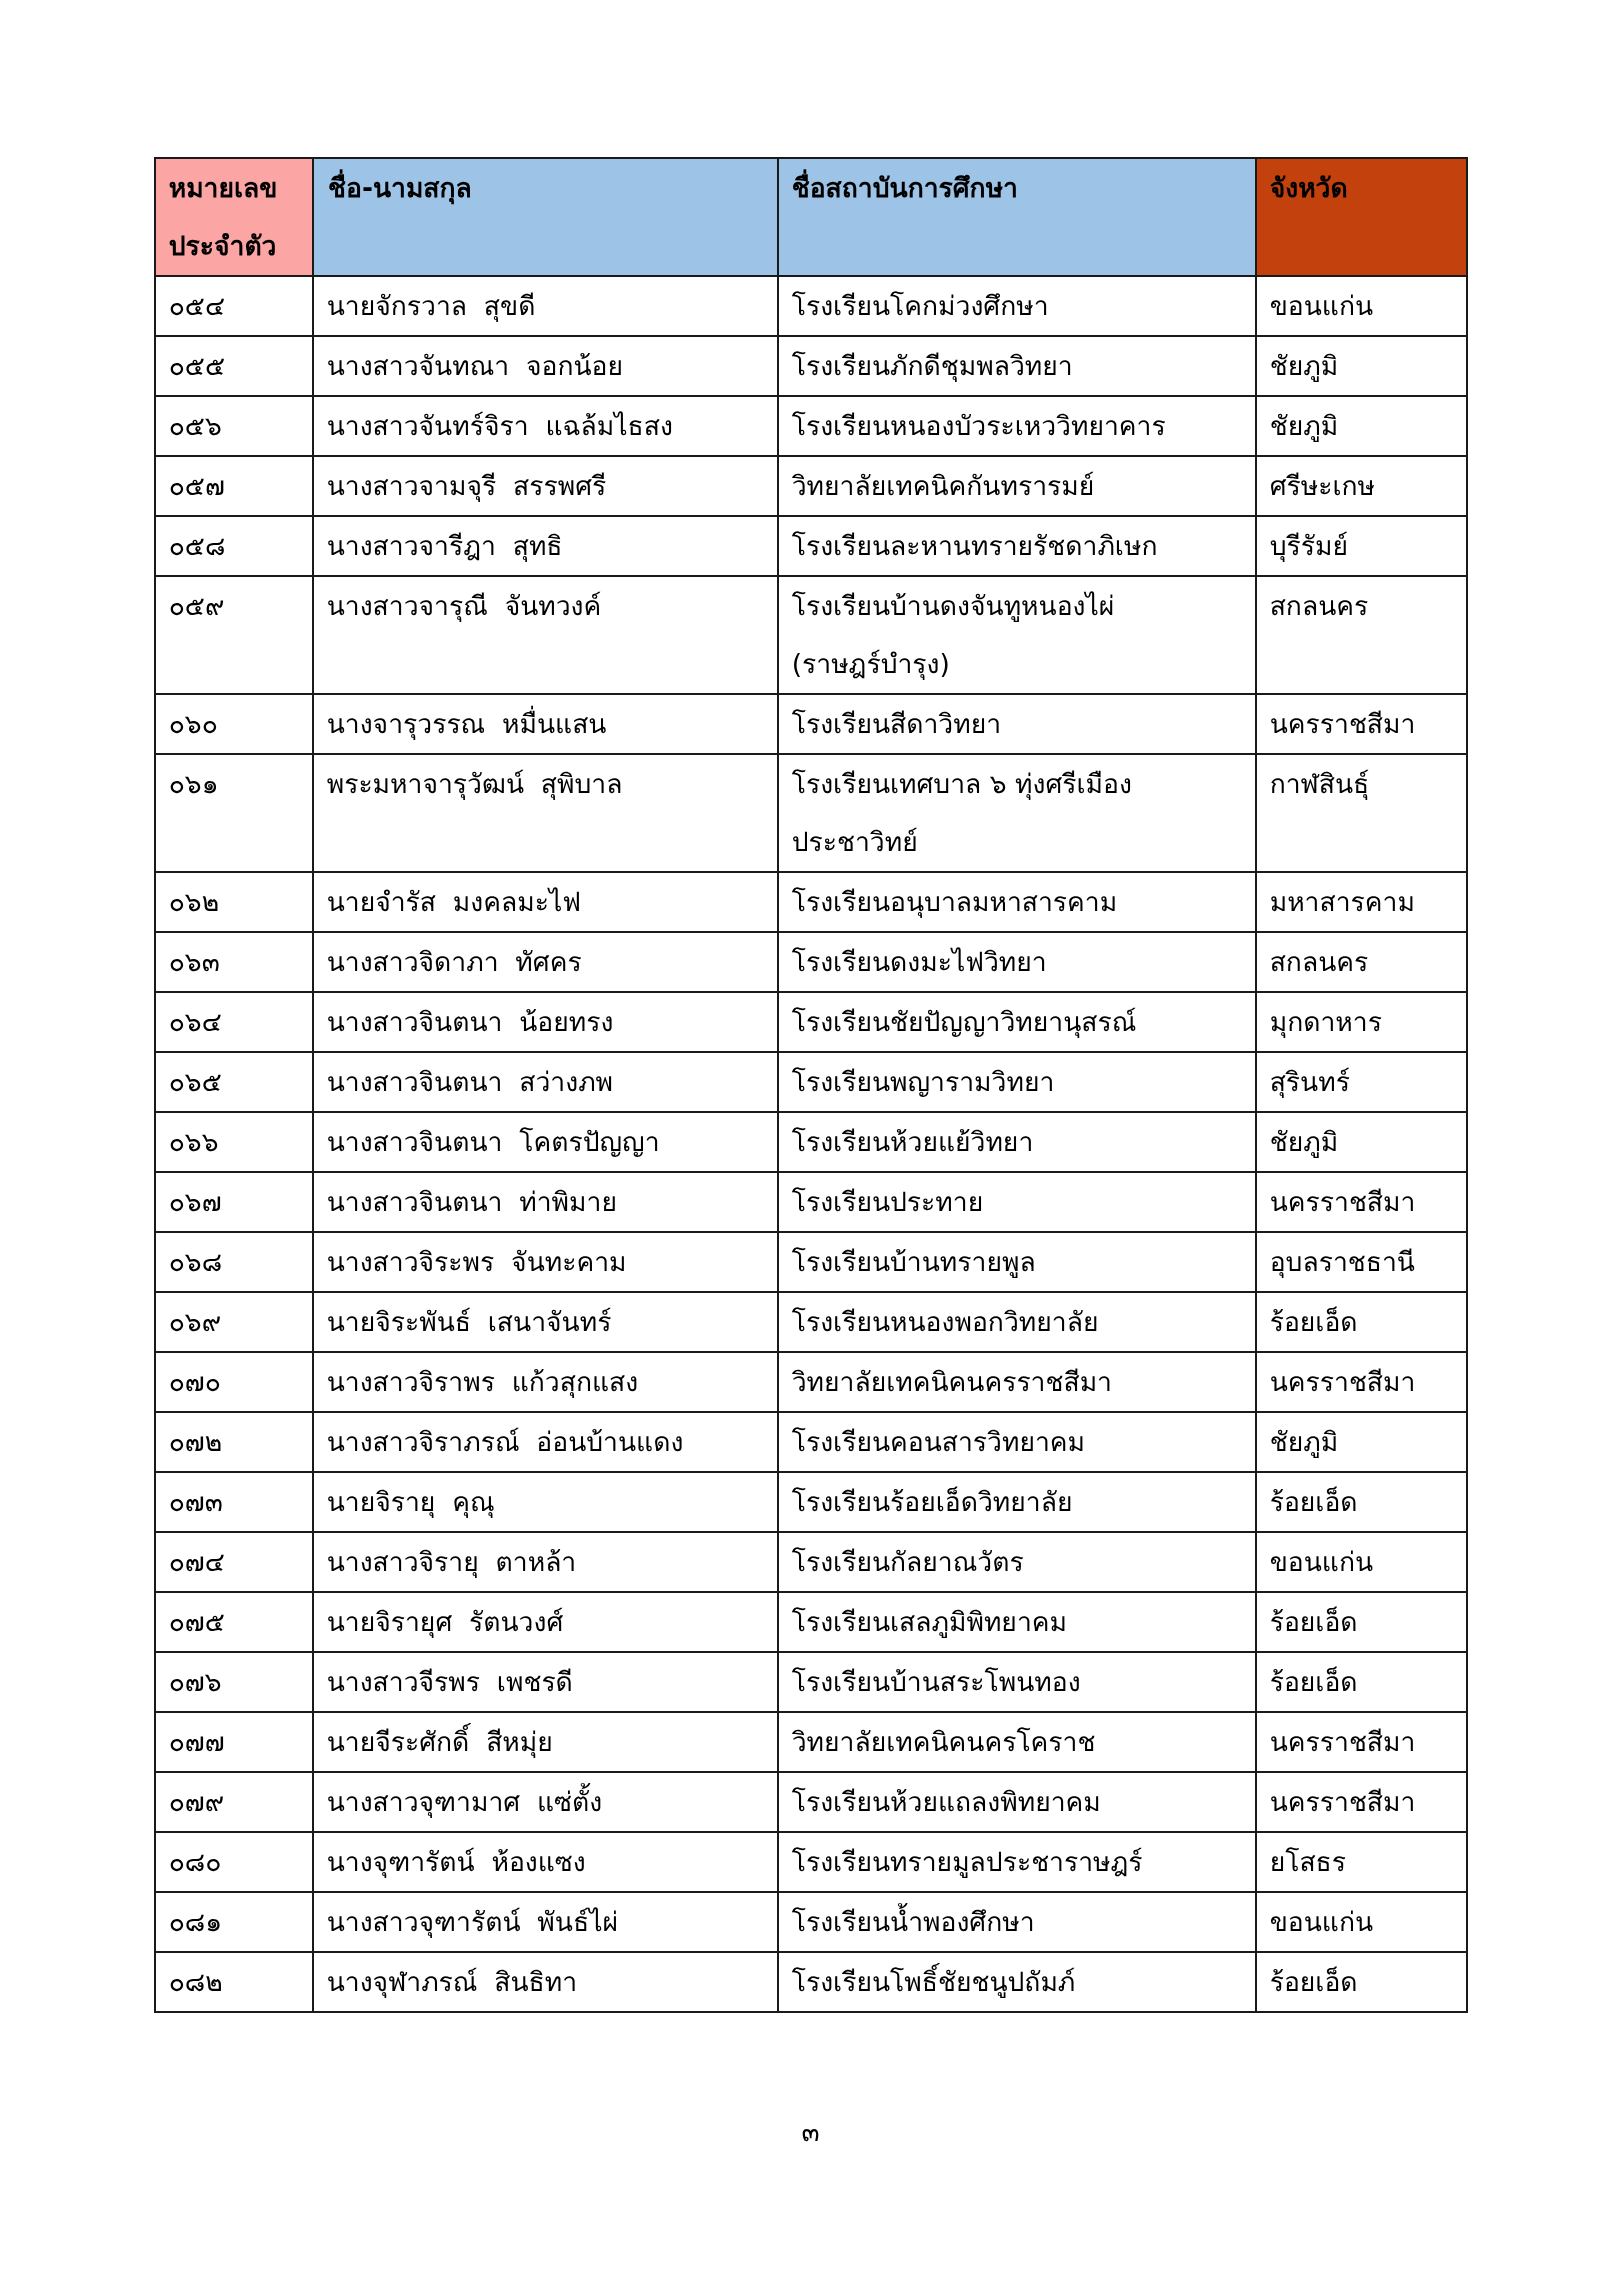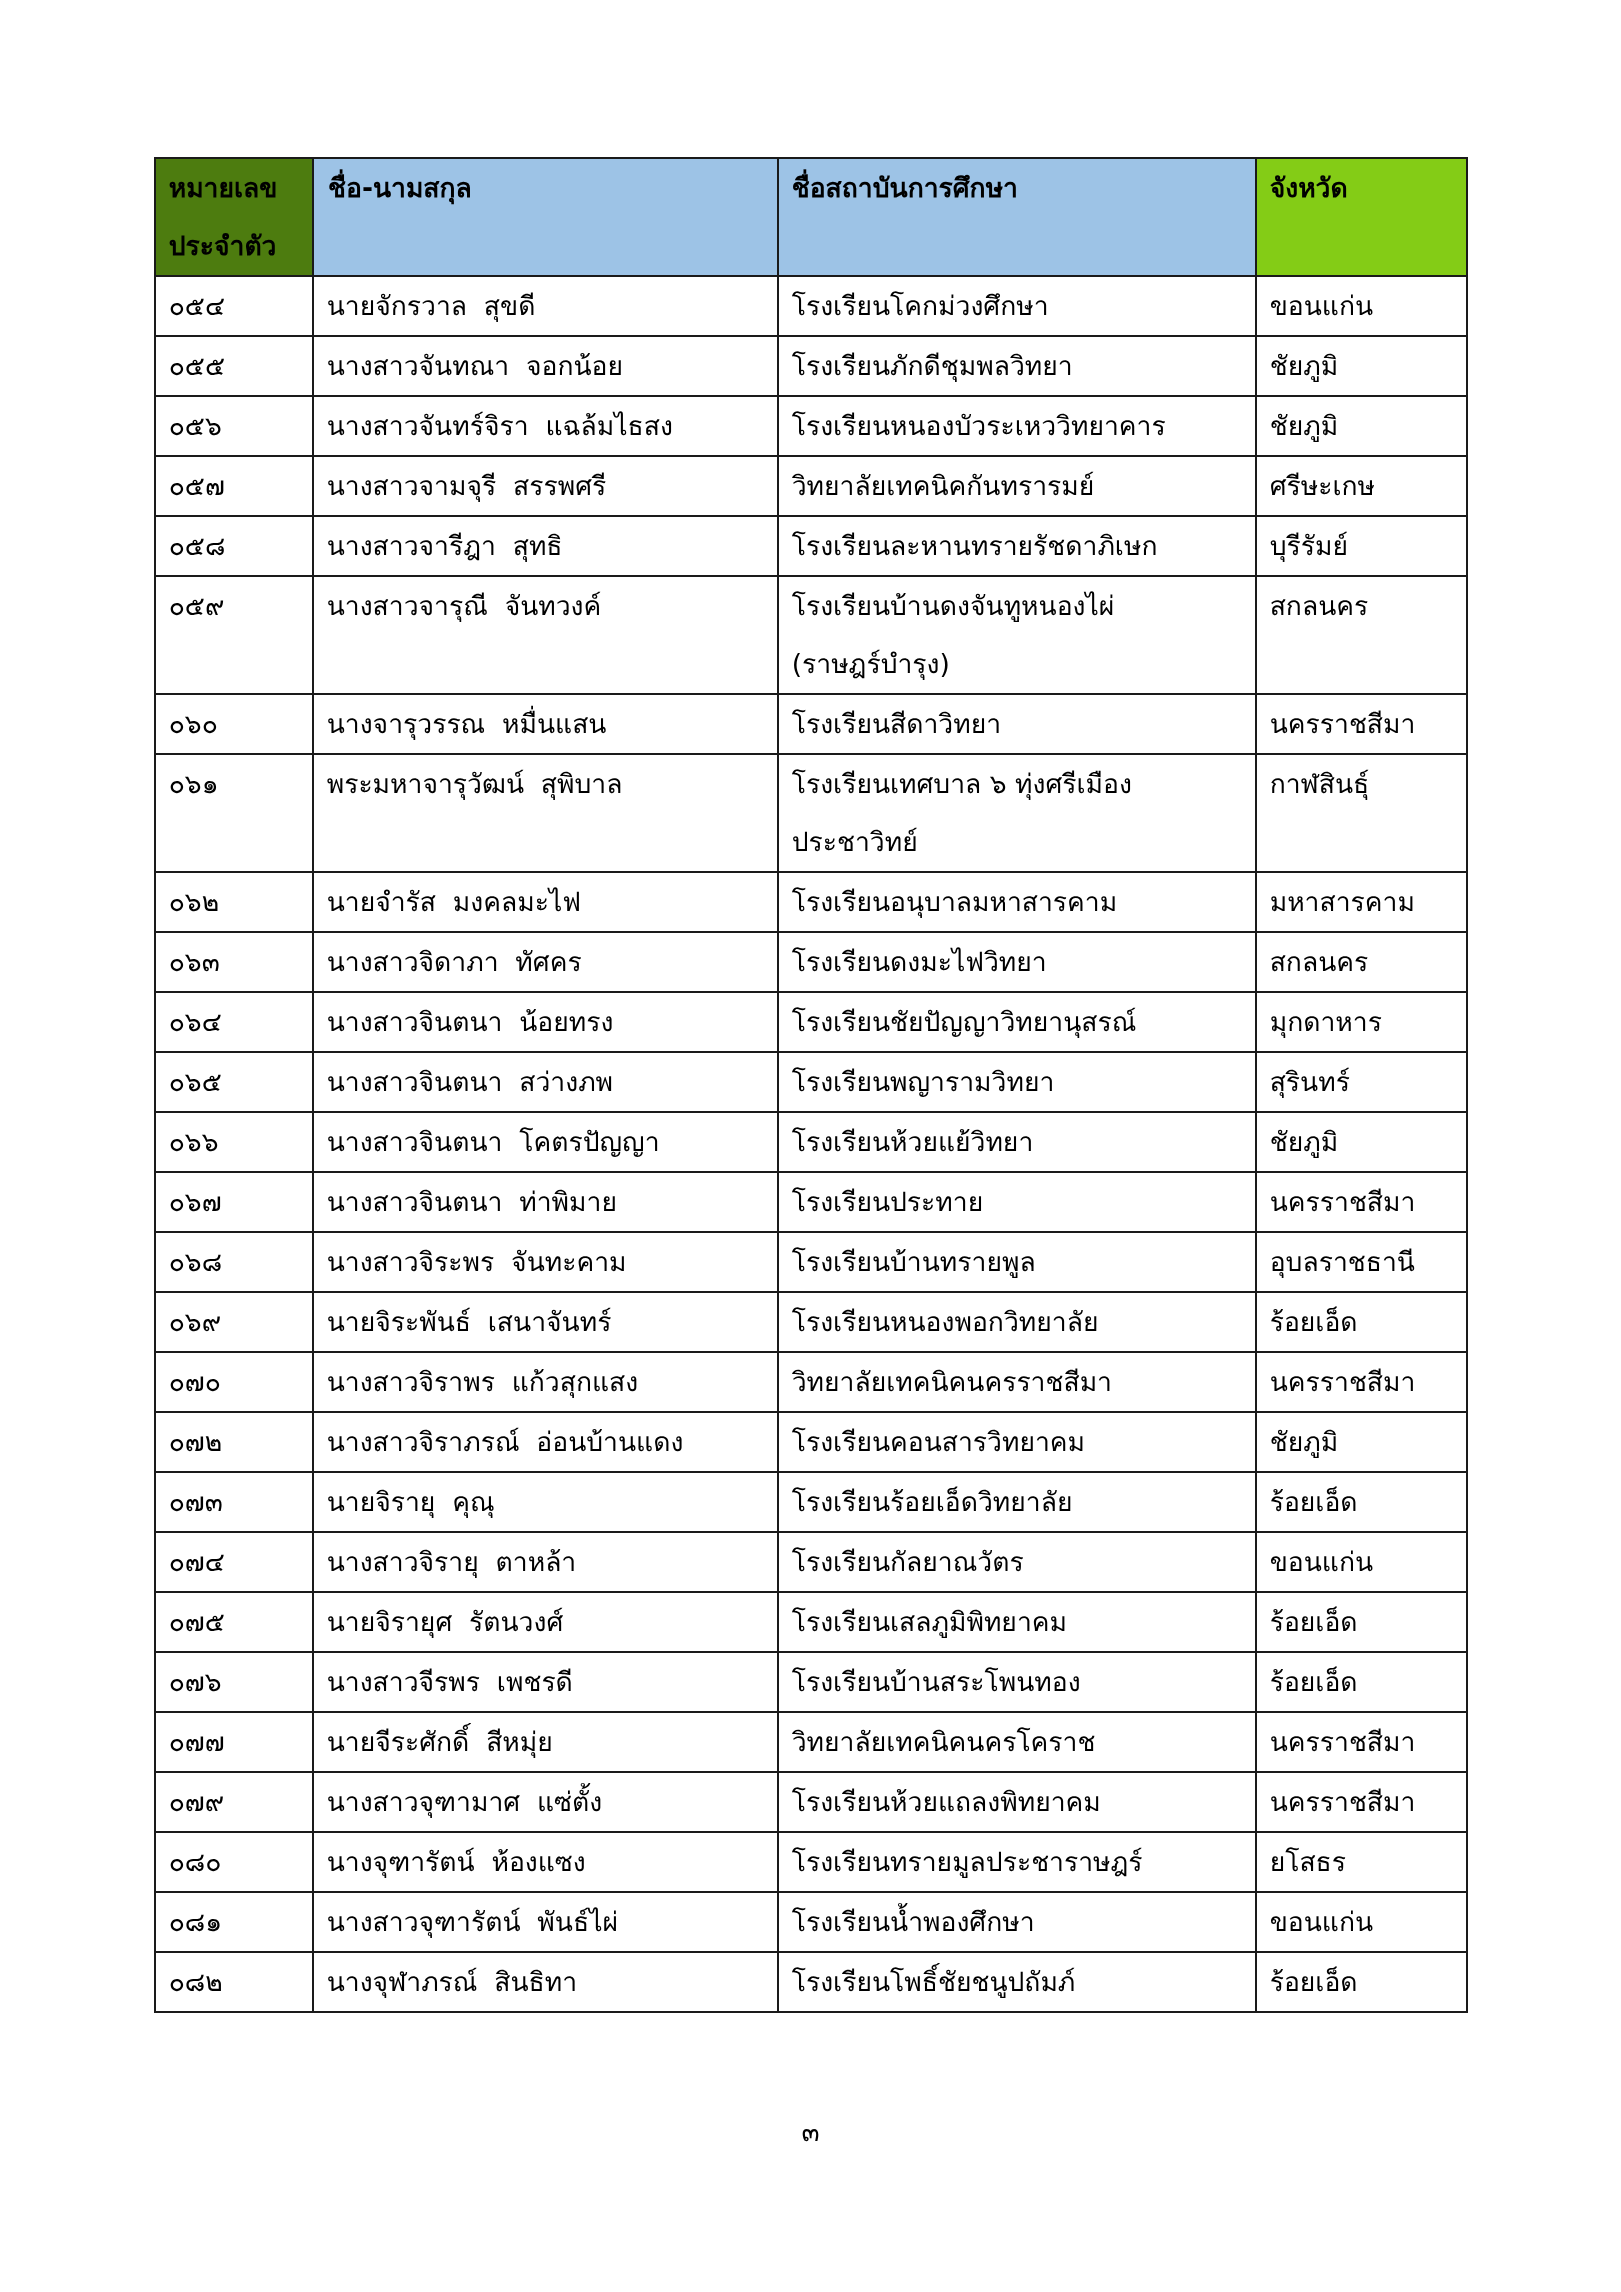--- a/index.html
+++ b/index.html
@@ -56,25 +56,25 @@
 
   <table class="roster">
     <colgroup>
       <col style="width:158px">
       <col style="width:465px">
       <col style="width:478px">
       <col style="width:211px">
     </colgroup>
     <thead>
       <tr class="hdr">
-        <th style="background: #4d7c0f;">หมายเลข
+        <th style="background: #fca5a5;">หมายเลข
 ประจำตัว</th>
         <th style="background: rgb(157, 195, 230); padding-left: 14px;">ชื่อ-นามสกุล</th>
         <th style="background: rgb(157, 195, 230); margin-left: 37px;">ชื่อสถาบันการศึกษา</th>
-        <th style="background: #84cc16;">จังหวัด</th>
+        <th style="background: #c2410c;">จังหวัด</th>
       </tr>
     </thead>
     <tbody id="roster-body">
         <tr class="single">
           <td class="c-id">๐๕๔</td>
           <td class="c-name">นายจักรวาล  สุขดี</td>
           <td class="c-school">โรงเรียนโคกม่วงศึกษา</td>
           <td class="c-province">ขอนแก่น</td>
         </tr>
         <tr class="single">

